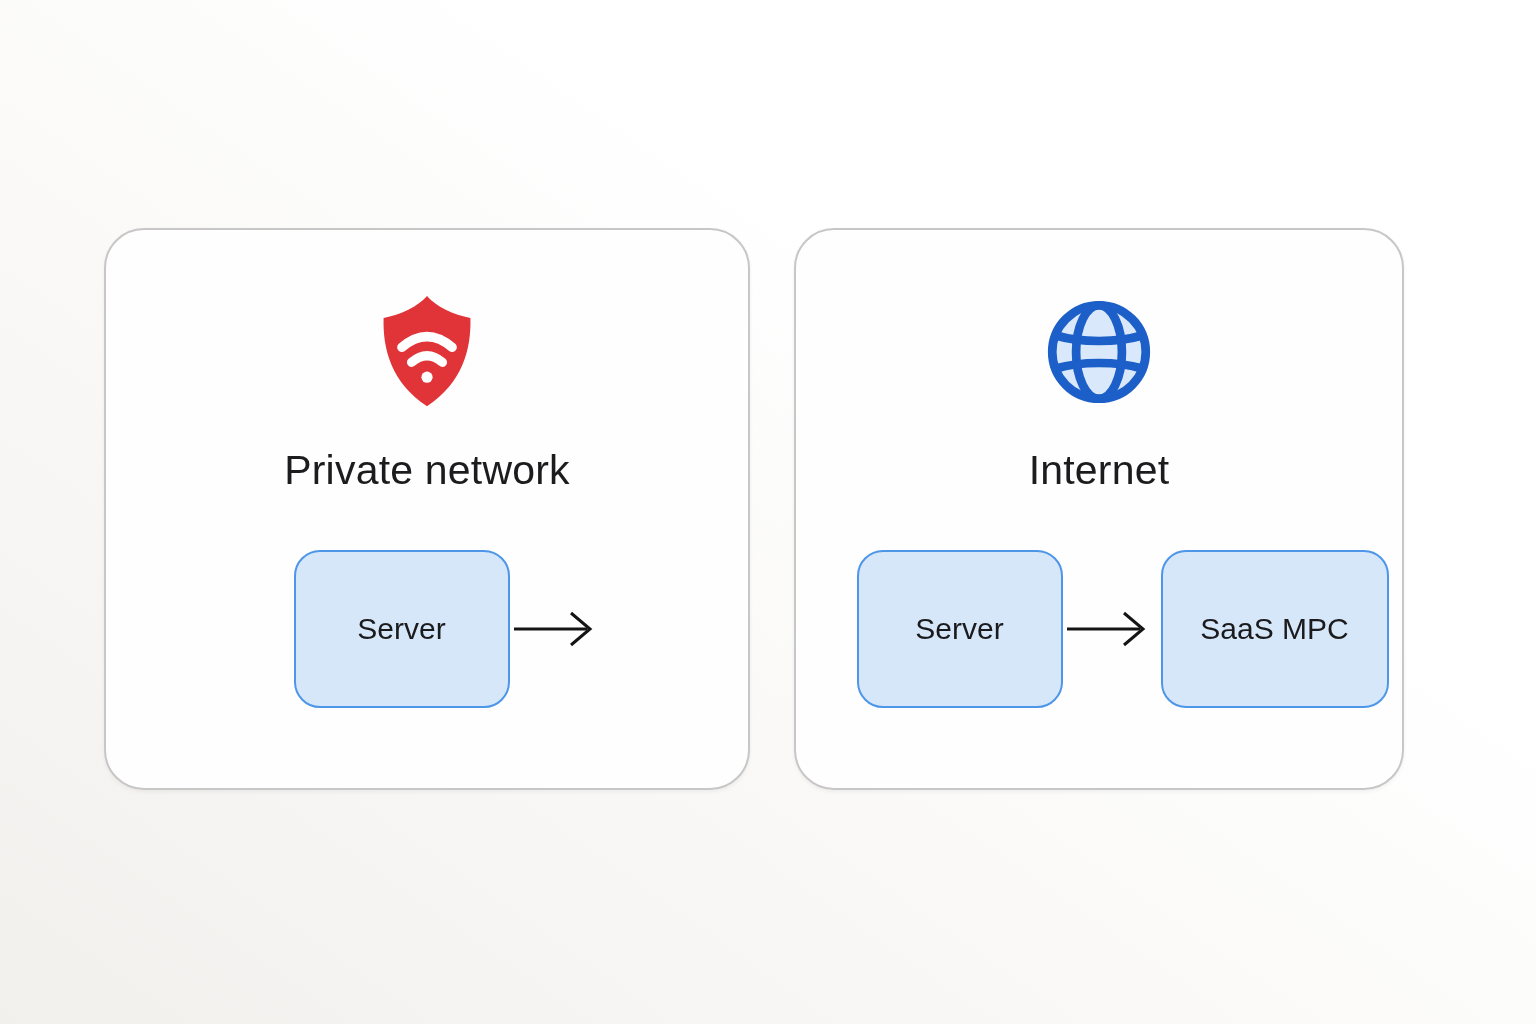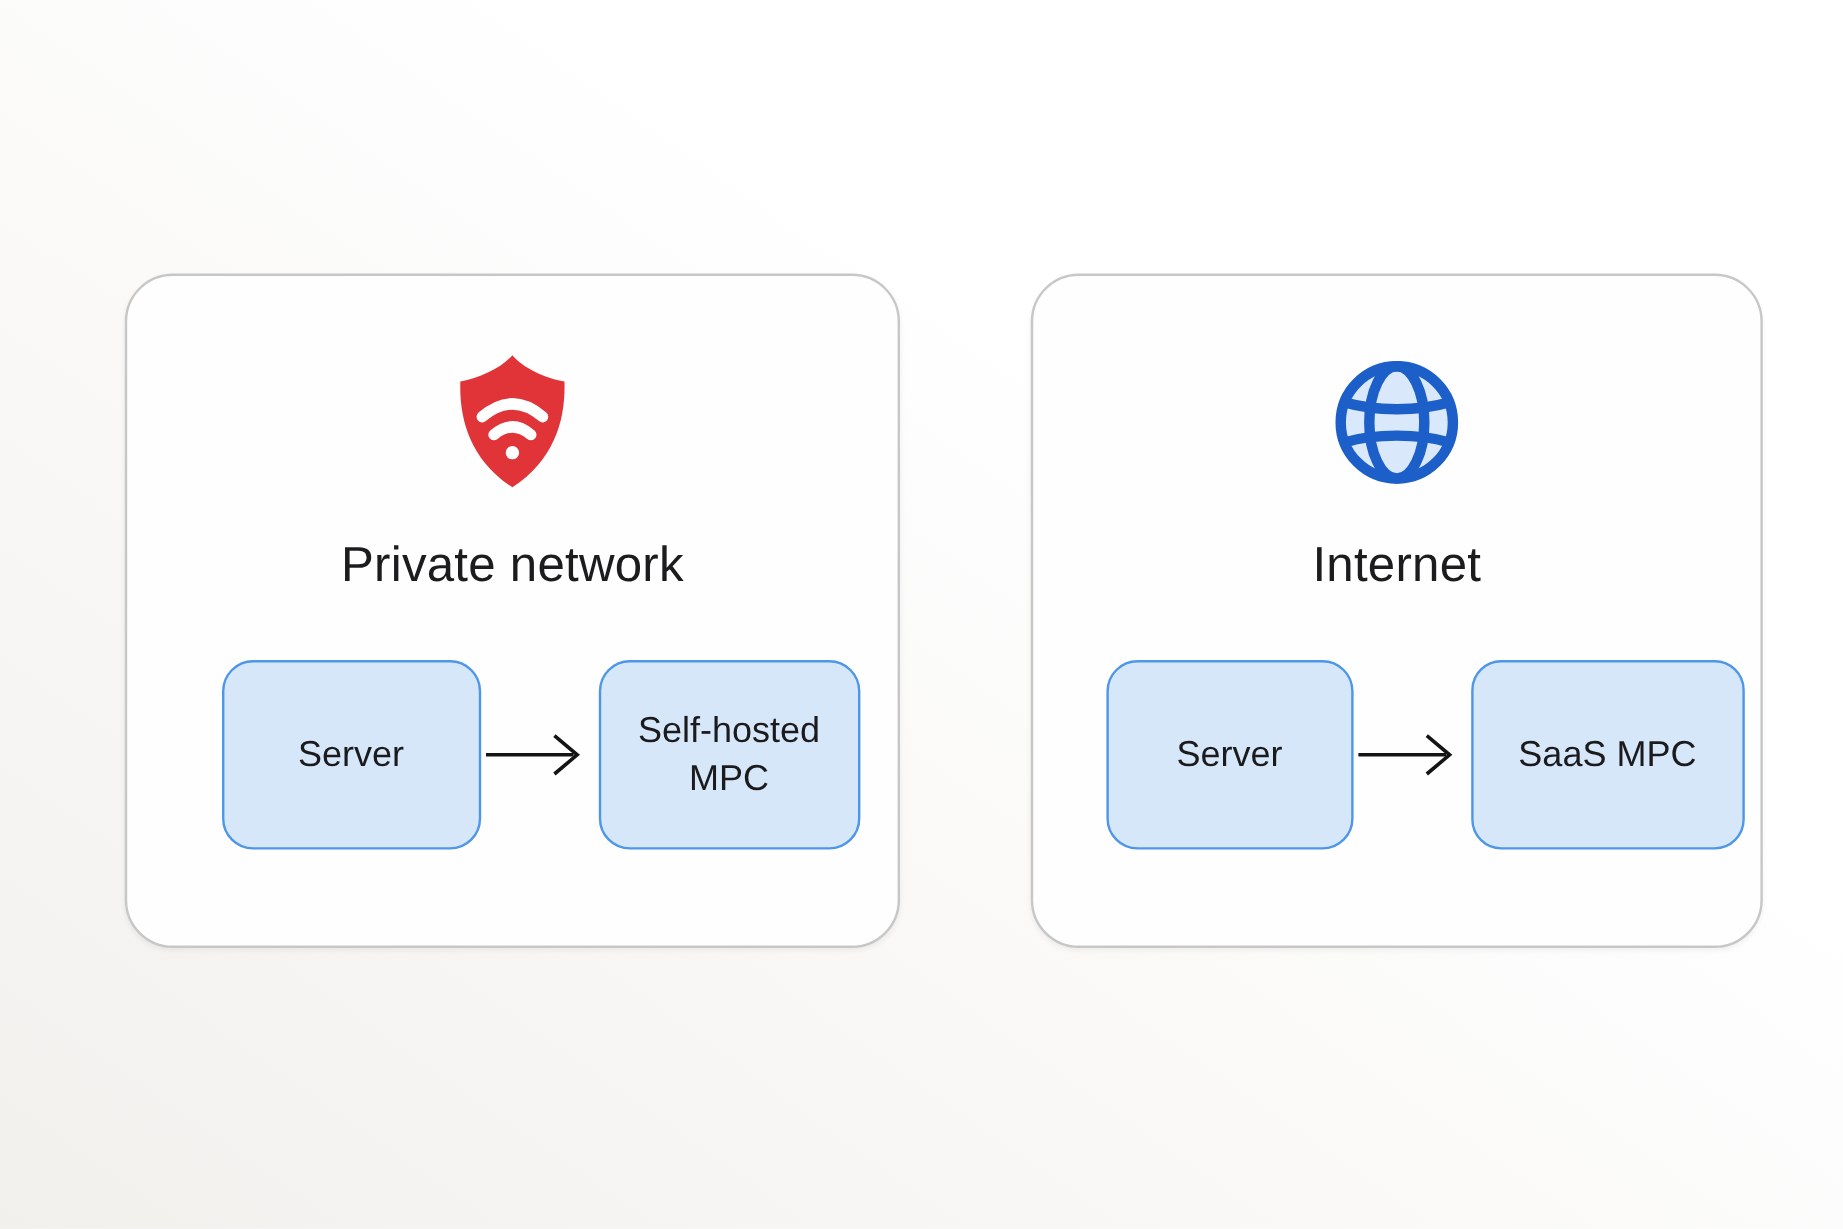--- a/index.html
+++ b/index.html
@@ -16,21 +16,21 @@
     height: 562px;
     background: #fefefe;
     border: 2px solid #c7c7c7;
     border-radius: 40px;
     box-shadow: 0 2px 4px rgba(0,0,0,0.05);
     display: flex;
     flex-direction: column;
     align-items: center;
   }
   .card.left  { left: 104px; width: 646px; }
-  .card.right { left: 859px; width: 610px; }
+  .card.right { left: 794px; width: 610px; }
 
   .icon-wrap {
     margin-top: 60px;
     height: 124px;
     display: flex;
     align-items: center;
     justify-content: center;
   }
   .card-title {
     margin-top: 32px;
@@ -88,21 +88,20 @@
   </div>
   <div class="card-title">Private network</div>
   <div class="flow-row">
     <div class="node-box server-l">Server</div>
     <div class="arrow-wrap">
       <svg width="96" height="44" viewBox="0 0 96 44" aria-hidden="true">
         <line x1="3" y1="22" x2="76" y2="22" stroke="#141414" stroke-width="3"></line>
         <path d="M60 6 L79 22 L60 38" fill="none" stroke="#141414" stroke-width="3" stroke-linejoin="miter"></path>
       </svg>
     </div>
-    <div class="node-box mpc-l">Self-hosted MPC</div>
   </div>
 </div>
 
 <div class="card right">
   <div class="icon-wrap">
     <svg width="110" height="110" viewBox="0 0 120 120" aria-hidden="true">
       <circle cx="60" cy="60" r="51" fill="#d9e8fa" stroke="#1d5fc8" stroke-width="9.5"></circle>
       <ellipse cx="60" cy="60" rx="25" ry="51" fill="none" stroke="#1d5fc8" stroke-width="9.5"></ellipse>
       <path d="M13 42 C40 50 80 50 107 42" fill="none" stroke="#1d5fc8" stroke-width="9.5"></path>
       <path d="M13 78 C40 70 80 70 107 78" fill="none" stroke="#1d5fc8" stroke-width="9.5"></path>

